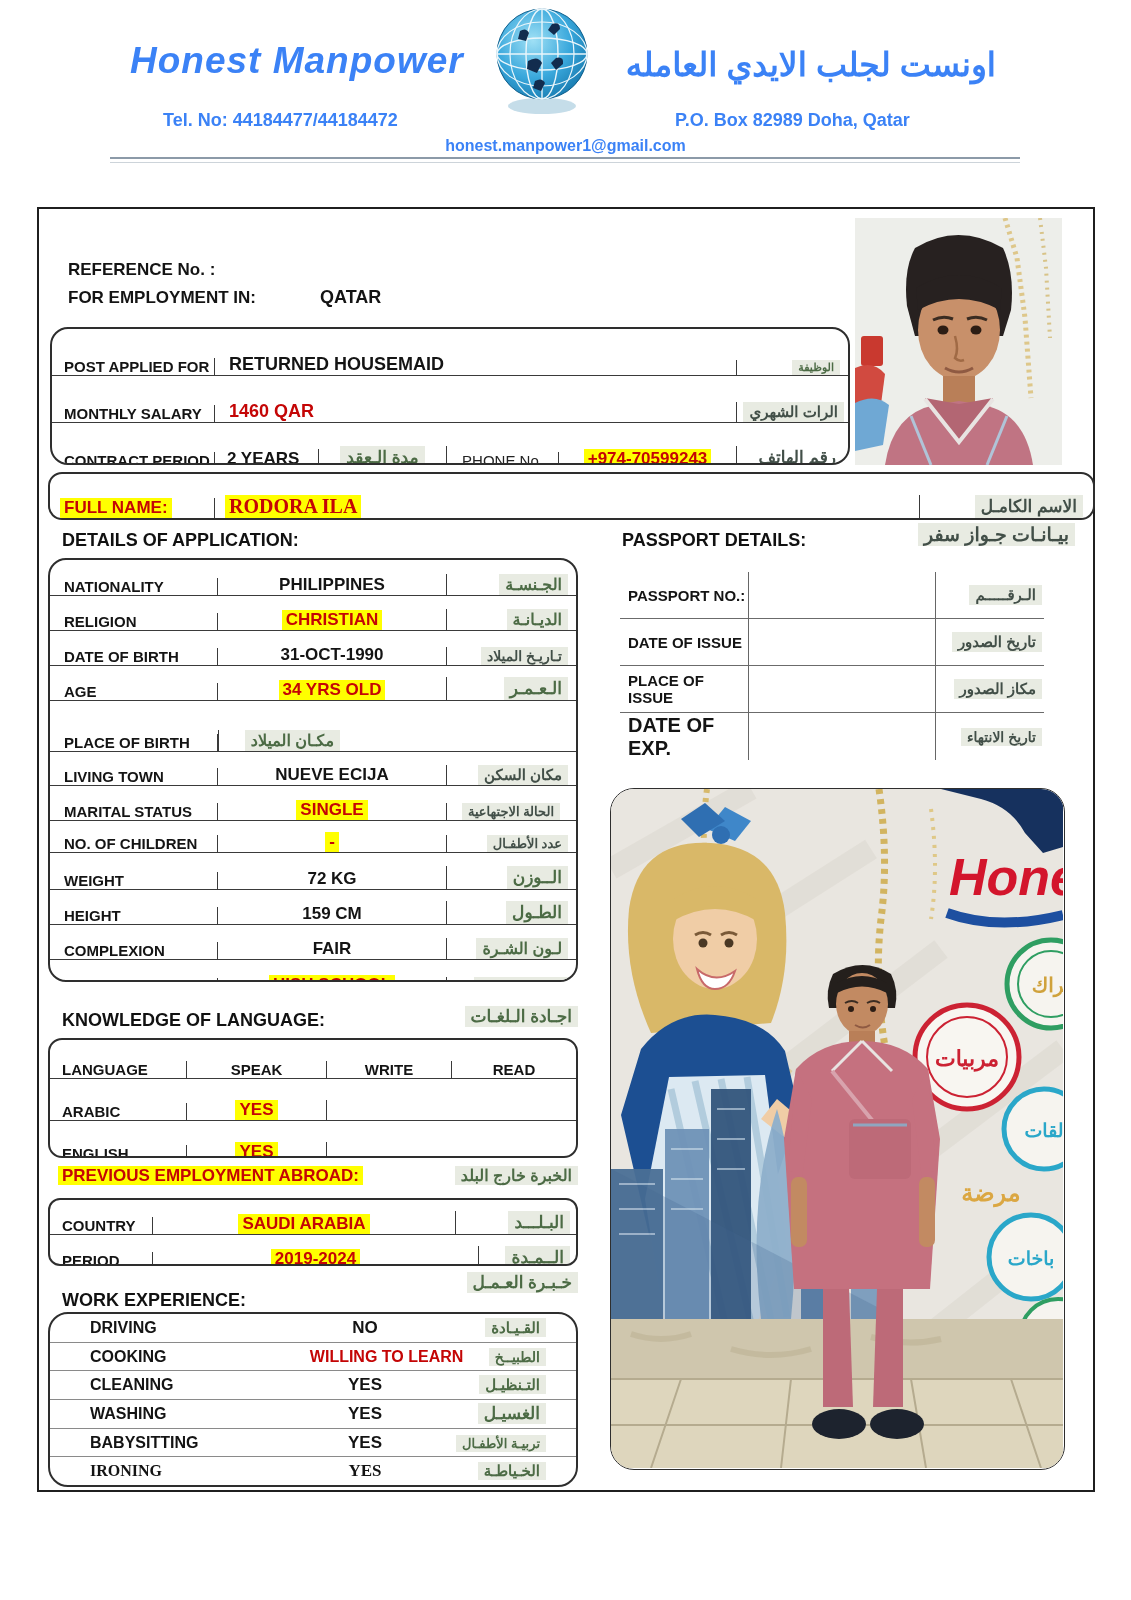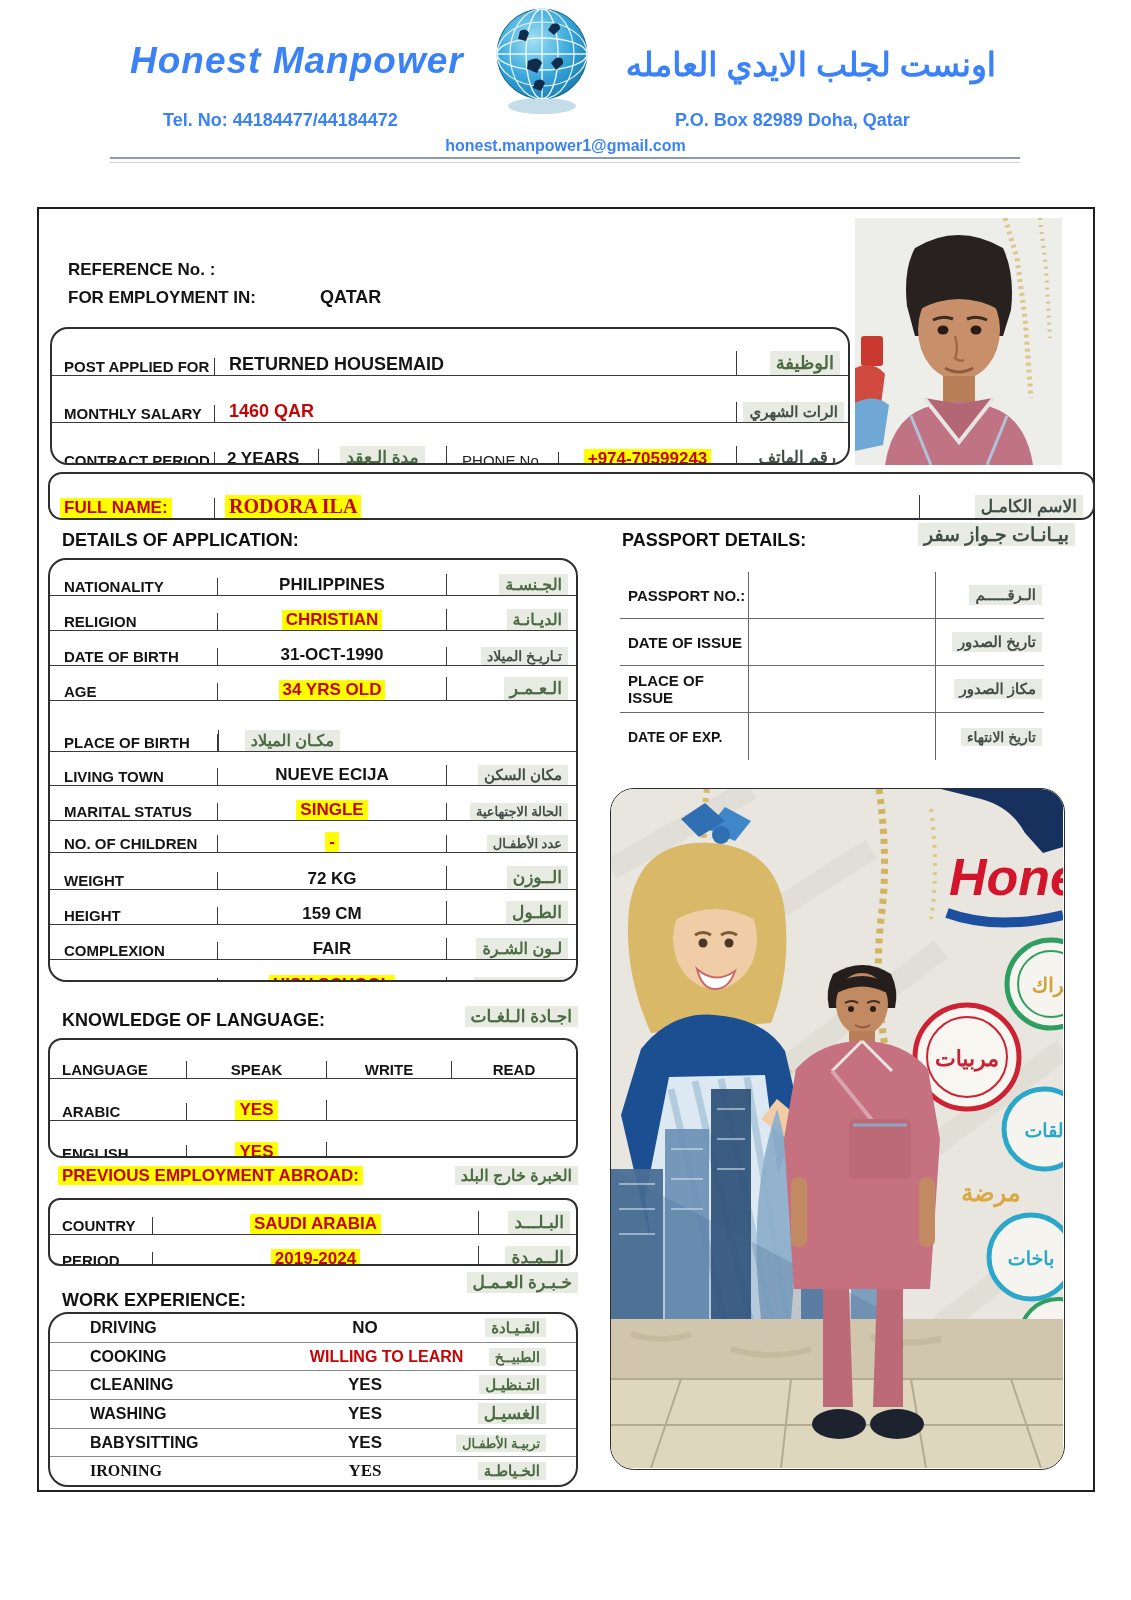--- a/index.html
+++ b/index.html
@@ -67,21 +67,21 @@
 
 <div class="abs lbl" style="left:68px;top:260px;font-size:17px;">REFERENCE No. :</div>
 <div class="abs lbl" style="left:68px;top:288px;font-size:17px;">FOR EMPLOYMENT IN:</div>
 <div class="abs val" style="left:320px;top:287px;font-size:18px;">QATAR</div>
 
 <div class="abs rbox" style="left:50px;top:327px;width:800px;height:138px;">
   <div class="trow" style="height:46px;">
     <div class="cell br lbl" style="width:163px;padding-left:12px;">POST APPLIED FOR</div>
     <div class="cell val" style="flex:1;padding-left:14px;font-size:18px;">RETURNED HOUSEMAID</div>
     <div class="cell bl right" style="width:112px;padding-right:8px;">
-      <span class="ar" style="font-size:18px;">الوظيفة</span>
+      <span class="ar" style="font-size:11px;">الوظيفة</span>
     </div>
   </div>
   <div class="trow" style="height:46px;">
     <div class="cell br lbl" style="width:163px;padding-left:12px;">MONTHLY SALARY</div>
     <div class="cell val red" style="flex:1;padding-left:14px;font-size:18px;">1460 QAR</div>
     <div class="cell bl right" style="width:112px;padding-right:4px;">
       <span class="ar dark" style="font-size:15px;">الرات الشهري</span>
     </div>
   </div>
   <div class="trow last" style="height:46px;">
@@ -193,21 +193,21 @@
     <div class="cell center val" style="flex:1;">NUEVE ECIJA</div>
     <div class="cell bl right" style="width:130px;padding-right:8px;">
         <span class="ar dark" style="font-size:15px;">مكان السكن</span>
       </div>
   </div>
   <div class="trow" style="height:34px;">
     <div class="cell br lbl" style="width:168px;padding-left:14px;">MARITAL STATUS</div>
     <div class="cell center" style="flex:1;">
         <span class="hl val" style="color:#c40505;">SINGLE</span>
       </div>
-    <div class="cell bl right" style="width:130px;padding-right:8px;">
+    <div class="cell bl right" style="width:130px;padding-right:16px;">
         <span class="ar dark" style="font-size:13px;">الحالة الاجتهاعية</span>
       </div>
   </div>
   <div class="trow" style="height:31px;">
     <div class="cell br lbl" style="width:168px;padding-left:14px;">NO. OF CHILDREN</div>
     <div class="cell center" style="flex:1;">
         <span class="hl val" style="color:#c40505;">-</span>
       </div>
     <div class="cell bl right" style="width:130px;padding-right:8px;">
         <span class="ar dark" style="font-size:13px;">عدد الأطفـال</span>
@@ -261,21 +261,21 @@
       </div>
   </div>
   <div style="display:flex;height:47px;">
     <div class="cell lbl grayline" style="width:128px;padding-left:8px;font-size:15px;">PLACE OF ISSUE</div>
     <div class="cell grayline" style="width:188px;border-left:1.2px solid #666;border-right:1.2px solid #666;"></div>
     <div class="cell right grayline" style="flex:1;padding-right:2px;">
         <span class="ar dark" style="font-size:15px;">مكاز الصدور</span>
       </div>
   </div>
   <div style="display:flex;height:47px;">
-    <div class="cell lbl" style="width:128px;padding-left:8px;font-size:14px;">DATE OF EXP.</div>
+    <div class="cell lbl" style="width:128px;padding-left:8px;font-size:20px;">DATE OF EXP.</div>
     <div class="cell" style="width:188px;border-left:1.2px solid #666;border-right:1.2px solid #666;"></div>
     <div class="cell right" style="flex:1;padding-right:2px;">
         <span class="ar dark" style="font-size:14px;">تاريخ الانتهاء</span>
       </div>
   </div>
 </div>
 
 <div class="abs" style="left:610px;top:788px;width:455px;height:682px;border:1.6px solid #2e2e2e;border-radius:24px;overflow:hidden;box-sizing:border-box;">
   <svg width="452" height="679" viewBox="0 0 452 679">
 
@@ -411,21 +411,21 @@
 </div>
 <div class="abs" style="left:420px;top:1166px;width:158px;text-align:right;">
   <span class="ar" style="font-size:16px;">الخبرة خارج البلد</span>
 </div>
 <div class="abs rbox" style="left:48px;top:1198px;width:530px;height:68px;border-radius:12px;">
   <div class="trow" style="height:34px;">
     <div class="cell br lbl" style="width:103px;padding-left:12px;">COUNTRY</div>
     <div class="cell center" style="flex:1;">
         <span class="hl val" style="color:#c40505;">SAUDI ARABIA</span>
       </div>
-    <div class="cell bl right" style="width:98px;padding-right:6px;">
+    <div class="cell bl right" style="width:121px;padding-right:6px;">
         <span class="ar" style="font-size:17px;">البـلـــد</span>
       </div>
   </div>
   <div class="trow last" style="height:34px;">
     <div class="cell br lbl" style="width:103px;padding-left:12px;">PERIOD</div>
     <div class="cell center" style="flex:1;">
         <span class="hl val" style="color:#c40505;">2019-2024</span>
       </div>
     <div class="cell bl right" style="width:98px;padding-right:6px;">
         <span class="ar" style="font-size:17px;">الــمـدة</span>

